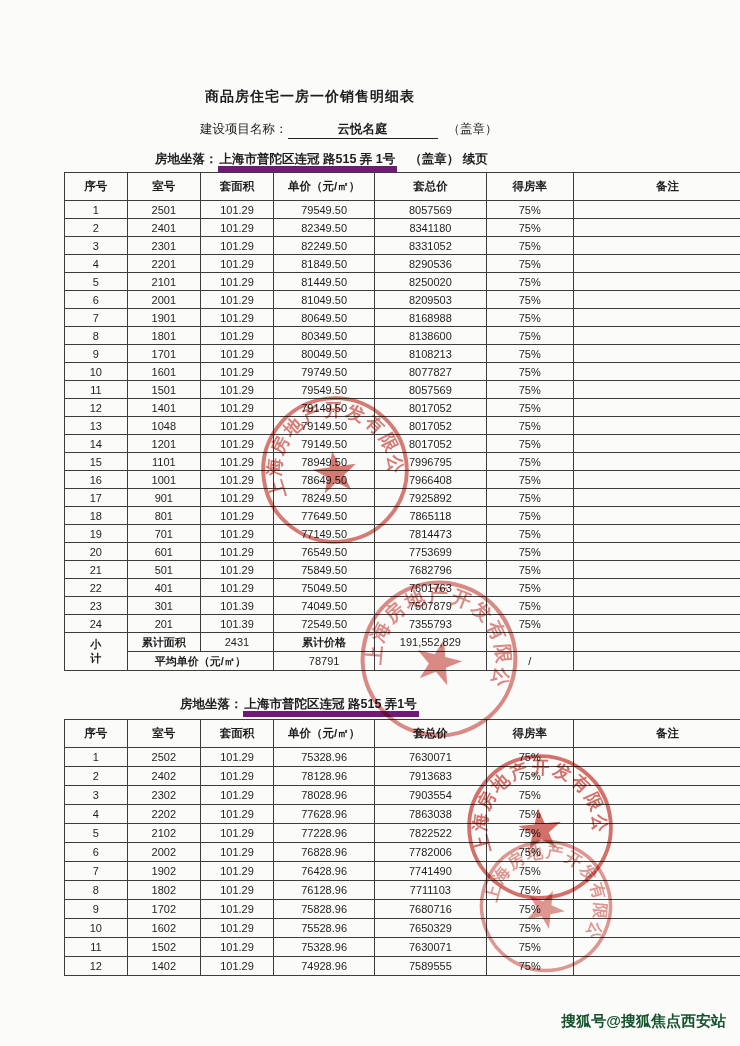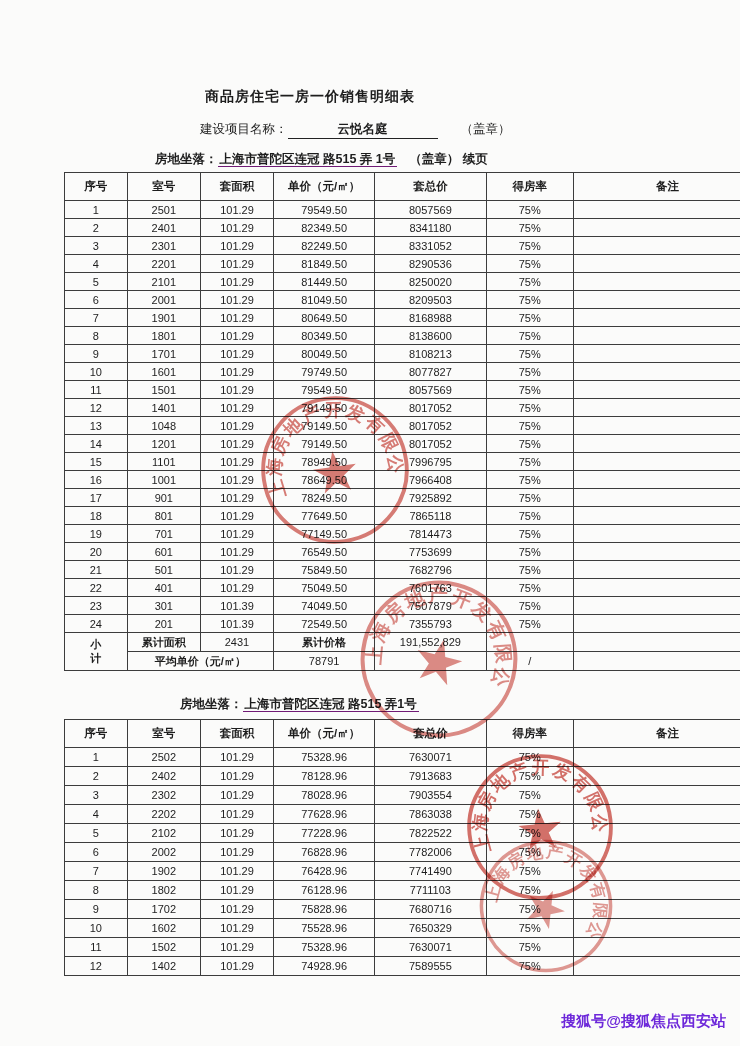--- a/index.html
+++ b/index.html
@@ -17,24 +17,24 @@
 
   .doc-title {
     top: 88px; left: 205px;
     font-size: 14px; font-weight: bold; letter-spacing: 1px;
   }
   .project-line { top: 121px; left: 200px; font-size: 12.5px; }
   .project-line .uline {
     display: inline-block; min-width: 150px; text-align: center;
     border-bottom: 1px solid #222; padding: 0 12px; font-weight: bold;
   }
-  .project-line .suffix { margin-left: 23px; }
+  .project-line .suffix { margin-left: 10px; }
 
   .loc-line { font-size: 12.5px; font-weight: bold; }
-  .loc-line .uline { border-bottom: 1px solid #701a75; padding: 0 2px; }
+  .loc-line .uline { border-bottom: 6px solid #701a75; padding: 0 2px; }
   .loc-line .suffix { margin-left: 12px; }
   .loc1 { top: 151px; left: 155px; }
   .loc2 { top: 696px; left: 180px; }
 
   table {
     border-collapse: collapse;
     width: 698px;
     table-layout: fixed;
   }
   .tbl1 { top: 172px; left: 64px; }
@@ -61,21 +61,21 @@
   .stamp-ring { fill: none; stroke: #c9453c; stroke-width: 5; }
   .stamp-text { fill: #c9453c; font-size: 23px; font-weight: bold; letter-spacing: 3px; }
   .stamp-star { fill: #c9453c; font-size: 72px; }
   .s1 { left: 257px; top: 392px; width: 156px; height: 156px; opacity: .70; transform: rotate(-8deg); }
   .s2 { left: 356px; top: 576px; width: 166px; height: 166px; opacity: .62; transform: rotate(14deg); }
   .s3 { left: 463px; top: 750px; width: 154px; height: 154px; opacity: .76; transform: rotate(-6deg); }
   .s4 { left: 476px; top: 836px; width: 140px; height: 140px; opacity: .55; transform: rotate(24deg); }
 
   .watermark {
     top: 1012px; right: 14px;
-    font-size: 15px; font-weight: bold; color: #6d28d9;
+    font-size: 15px; font-weight: bold; color: #14532d;
     text-shadow: 0 0 2px rgba(255,255,255,.9);
   }
 </style>
 </head>
 <body>
 
 <div class="page">
 
   <div class="abs doc-title">商品房住宅一房一价销售明细表</div>
 

